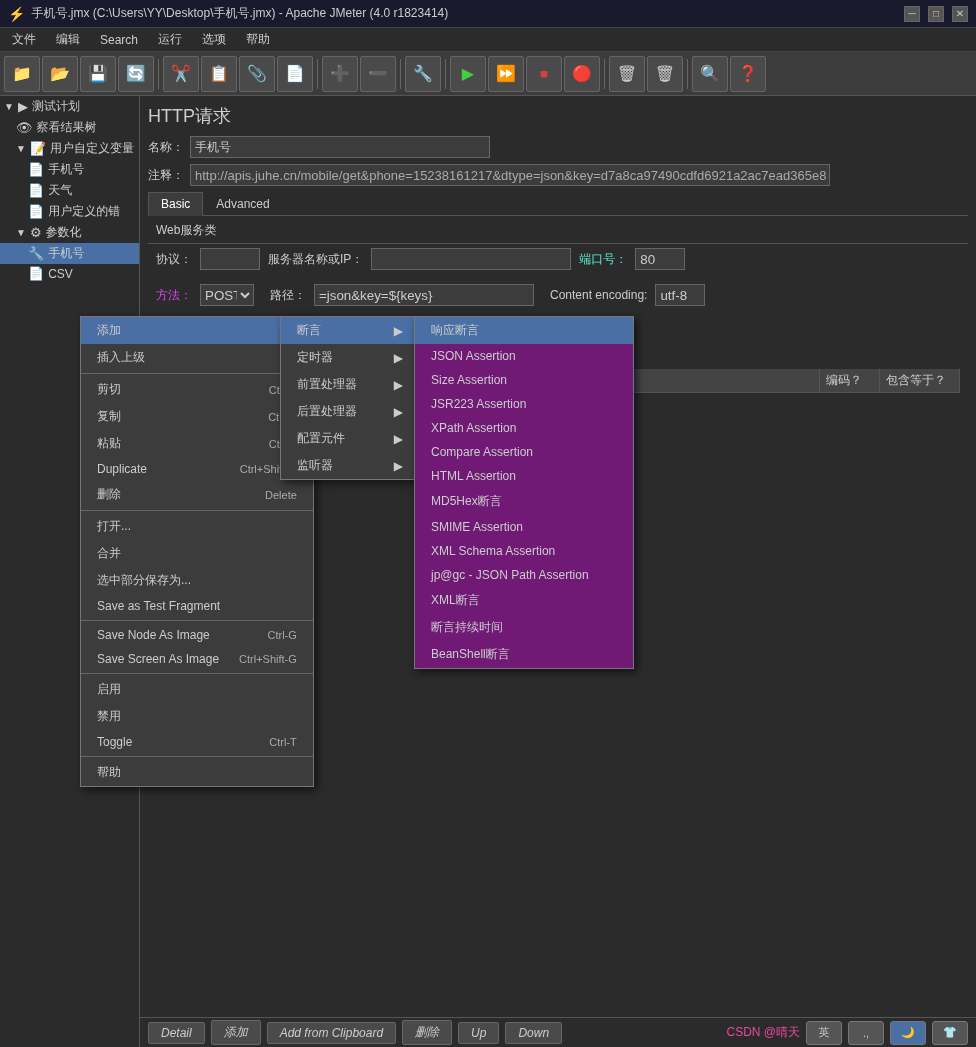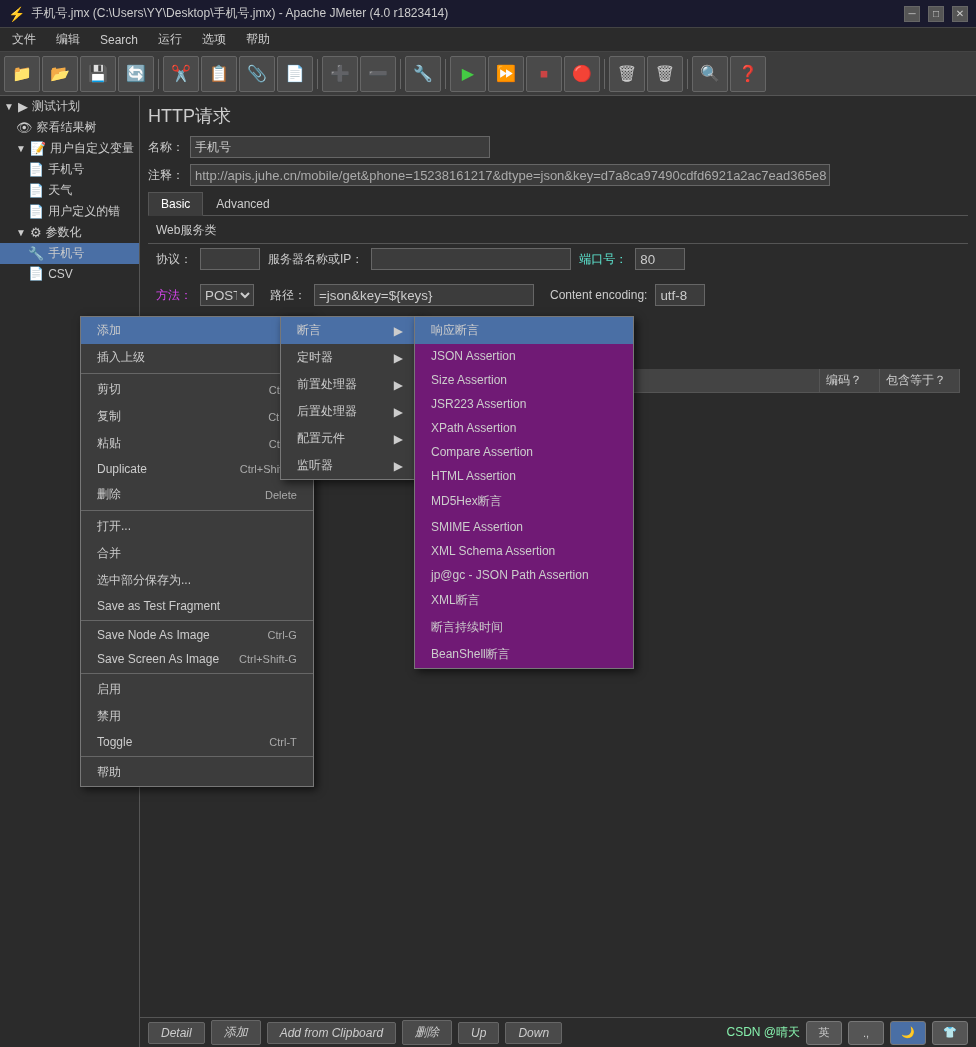--- a/index.html
+++ b/index.html
@@ -298,21 +298,21 @@
       cursor: pointer;
       border-radius: 3px;
     }
     .status-icon.active { background: #4a6fa5; }
 
     .csdn-label {
       position: absolute;
       bottom: 4px;
       right: 160px;
       font-size: 12px;
-      color: #86efac;
+      color: #ec4899;
     }
 
     
     .web-section {
       padding: 4px 8px;
       font-size: 12px;
       color: #cccccc;
       border-bottom: 1px solid #555;
     }
 

